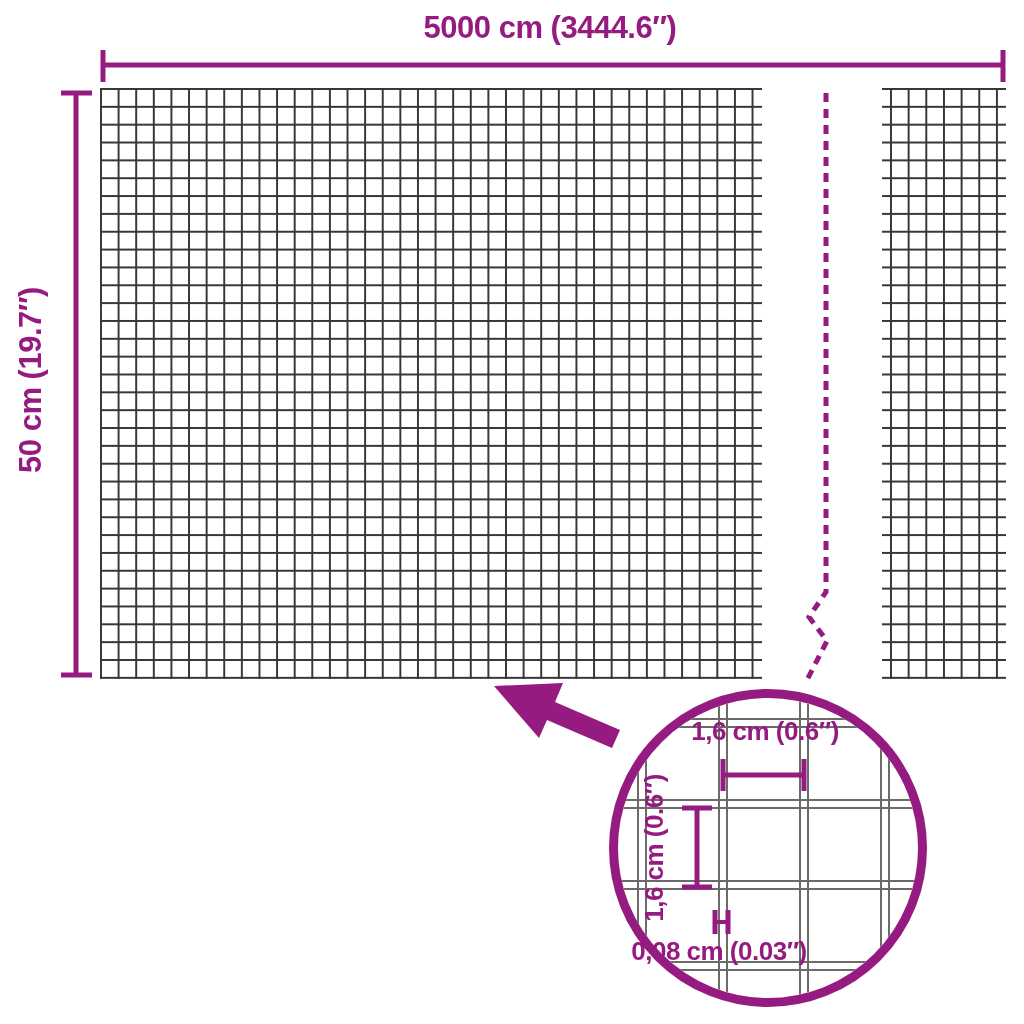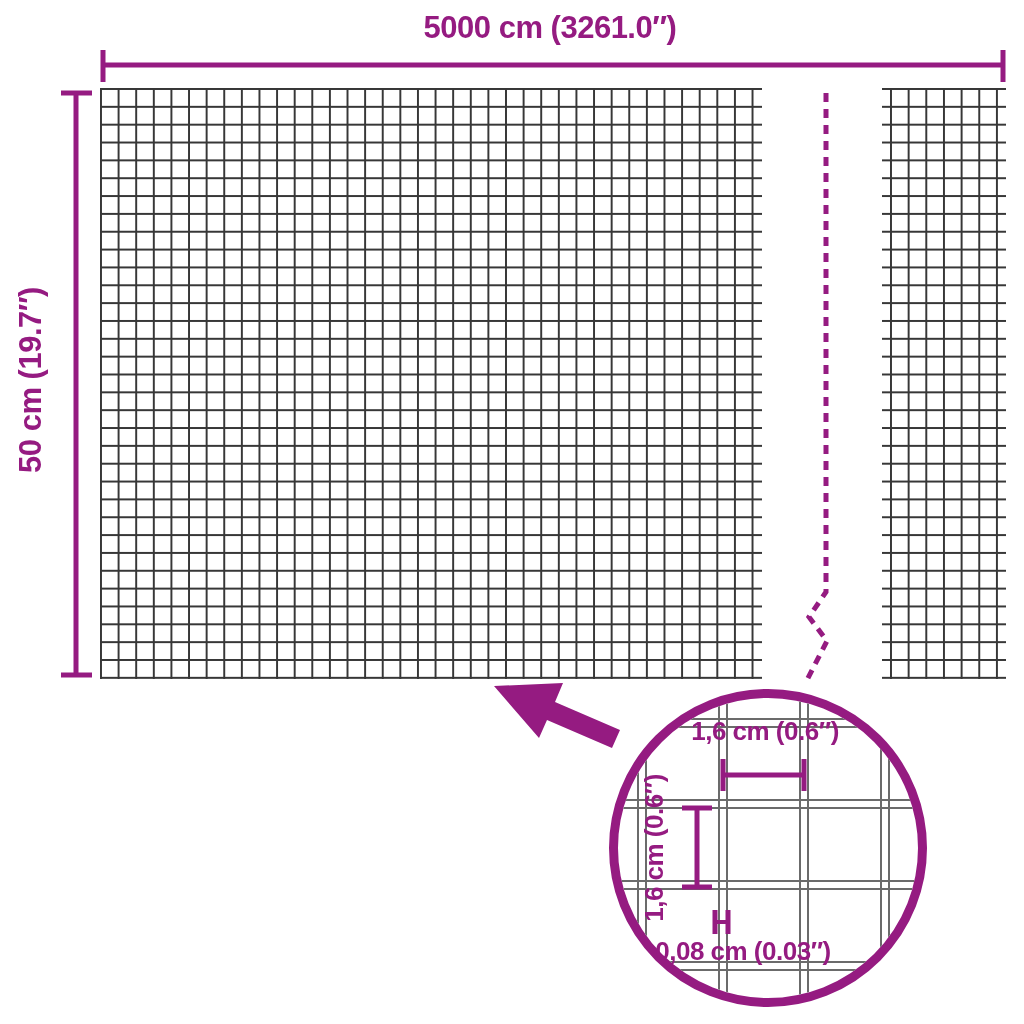--- a/index.html
+++ b/index.html
@@ -72,21 +72,21 @@
 
   <line x1="697" y1="808" x2="697" y2="887" stroke="currentColor" stroke-width="5"></line>
   <line x1="682" y1="808" x2="712" y2="808" stroke="currentColor" stroke-width="5"></line>
   <line x1="682" y1="887" x2="712" y2="887" stroke="currentColor" stroke-width="5"></line>
 
   <line x1="715" y1="910" x2="715" y2="934" stroke="currentColor" stroke-width="5"></line>
   <line x1="728" y1="910" x2="728" y2="934" stroke="currentColor" stroke-width="5"></line>
   <line x1="715" y1="922" x2="728" y2="922" stroke="currentColor" stroke-width="4"></line>
 </svg>
 
-<div class="lbl big" style="left:550px;top:10px;transform:translateX(-50%)">5000 cm (3261.0″)</div>
+<div class="lbl big" style="left:550px;top:10px;transform:translateX(-50%)">5000 cm (3444.6″)</div>
 
 <div class="lbl big" style="left:31px;top:380px;transform:translate(-50%,-50%) rotate(-90deg)">50 cm (19.7″)</div>
 
 <div class="lbl small" style="left:765px;top:731px;transform:translate(-50%,-50%)">1,6 cm (0.6″)</div>
 
 <div class="lbl small" style="left:654px;top:848px;transform:translate(-50%,-50%) rotate(-90deg)">1,6 cm (0.6″)</div>
 
-<div class="lbl small" style="left:743px;top:951px;transform:translate(-50%,-50%)">0,08 cm (0.03″)</div>
+<div class="lbl small" style="left:719px;top:951px;transform:translate(-50%,-50%)">0,08 cm (0.03″)</div>
 
 </body></html>

